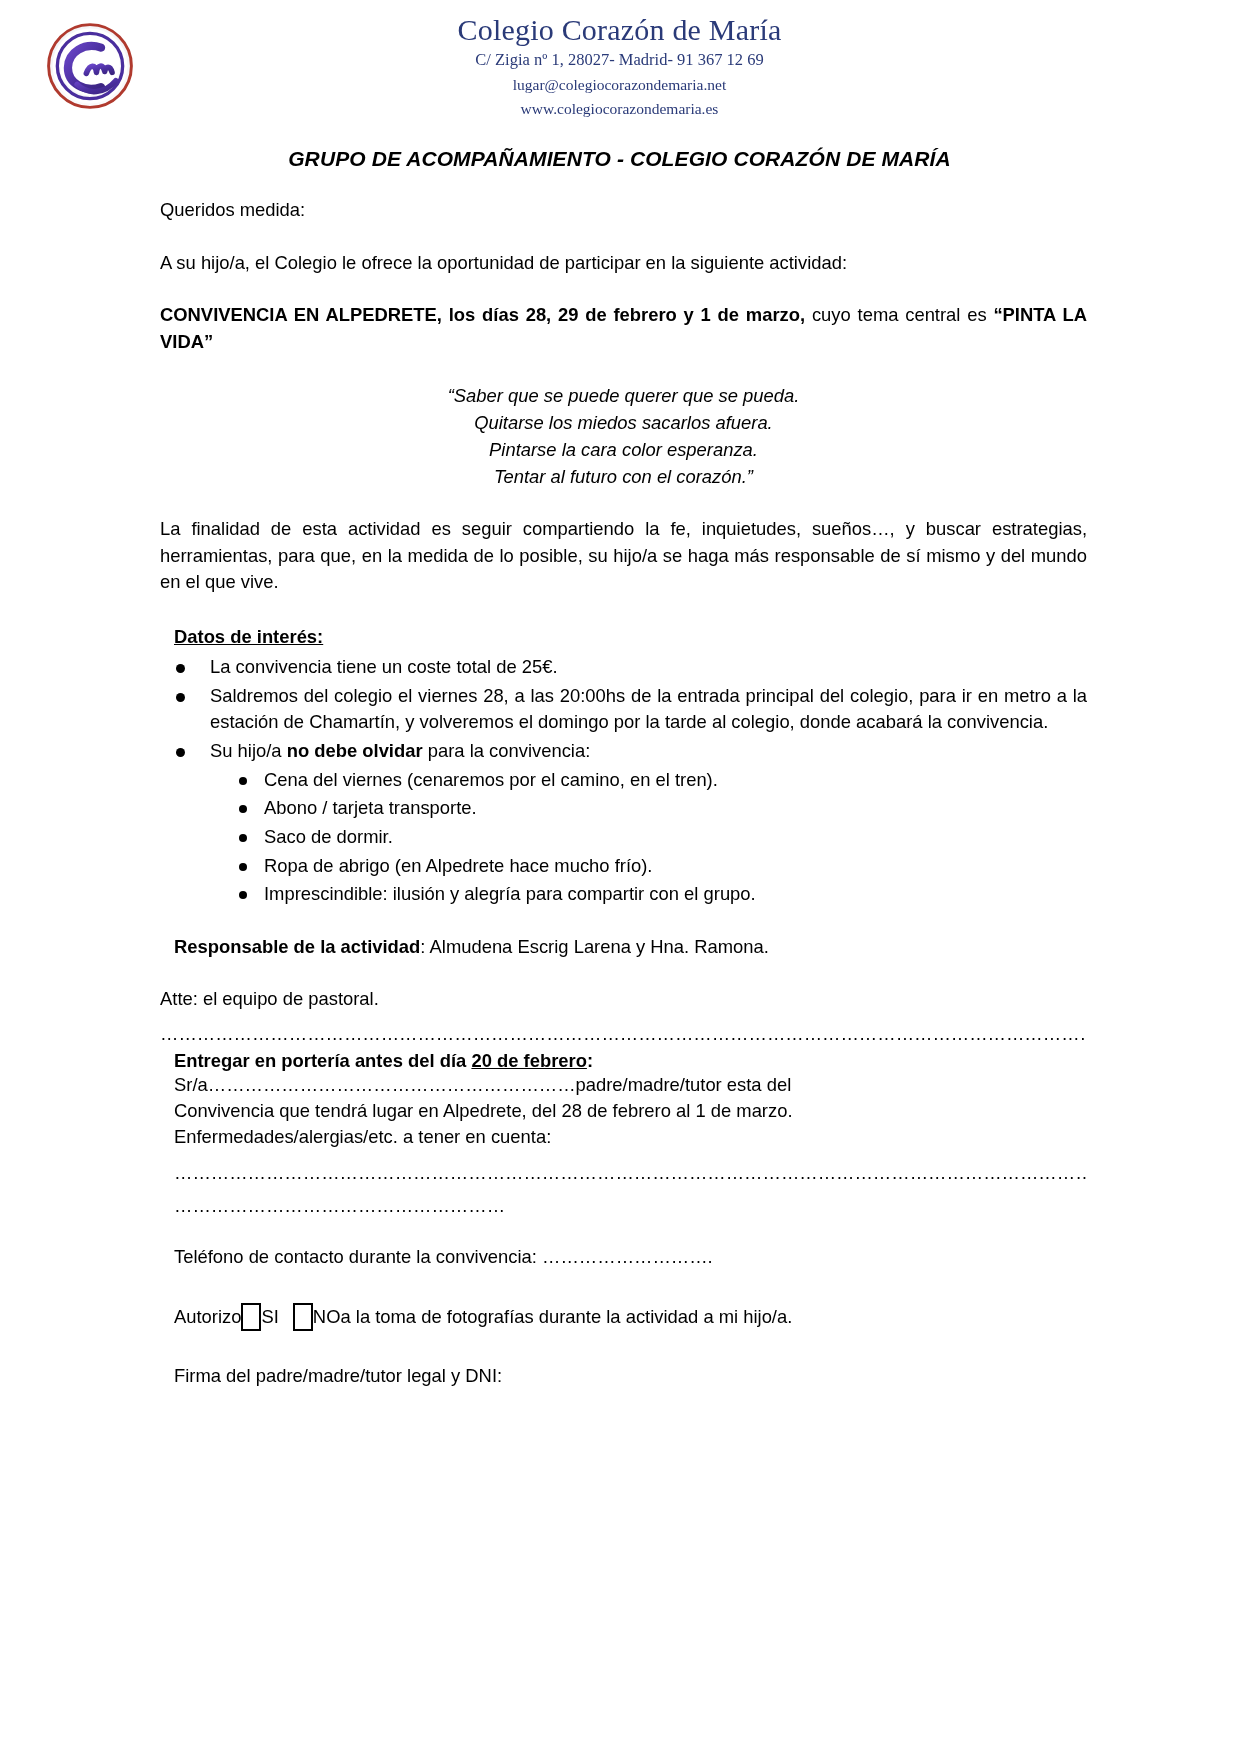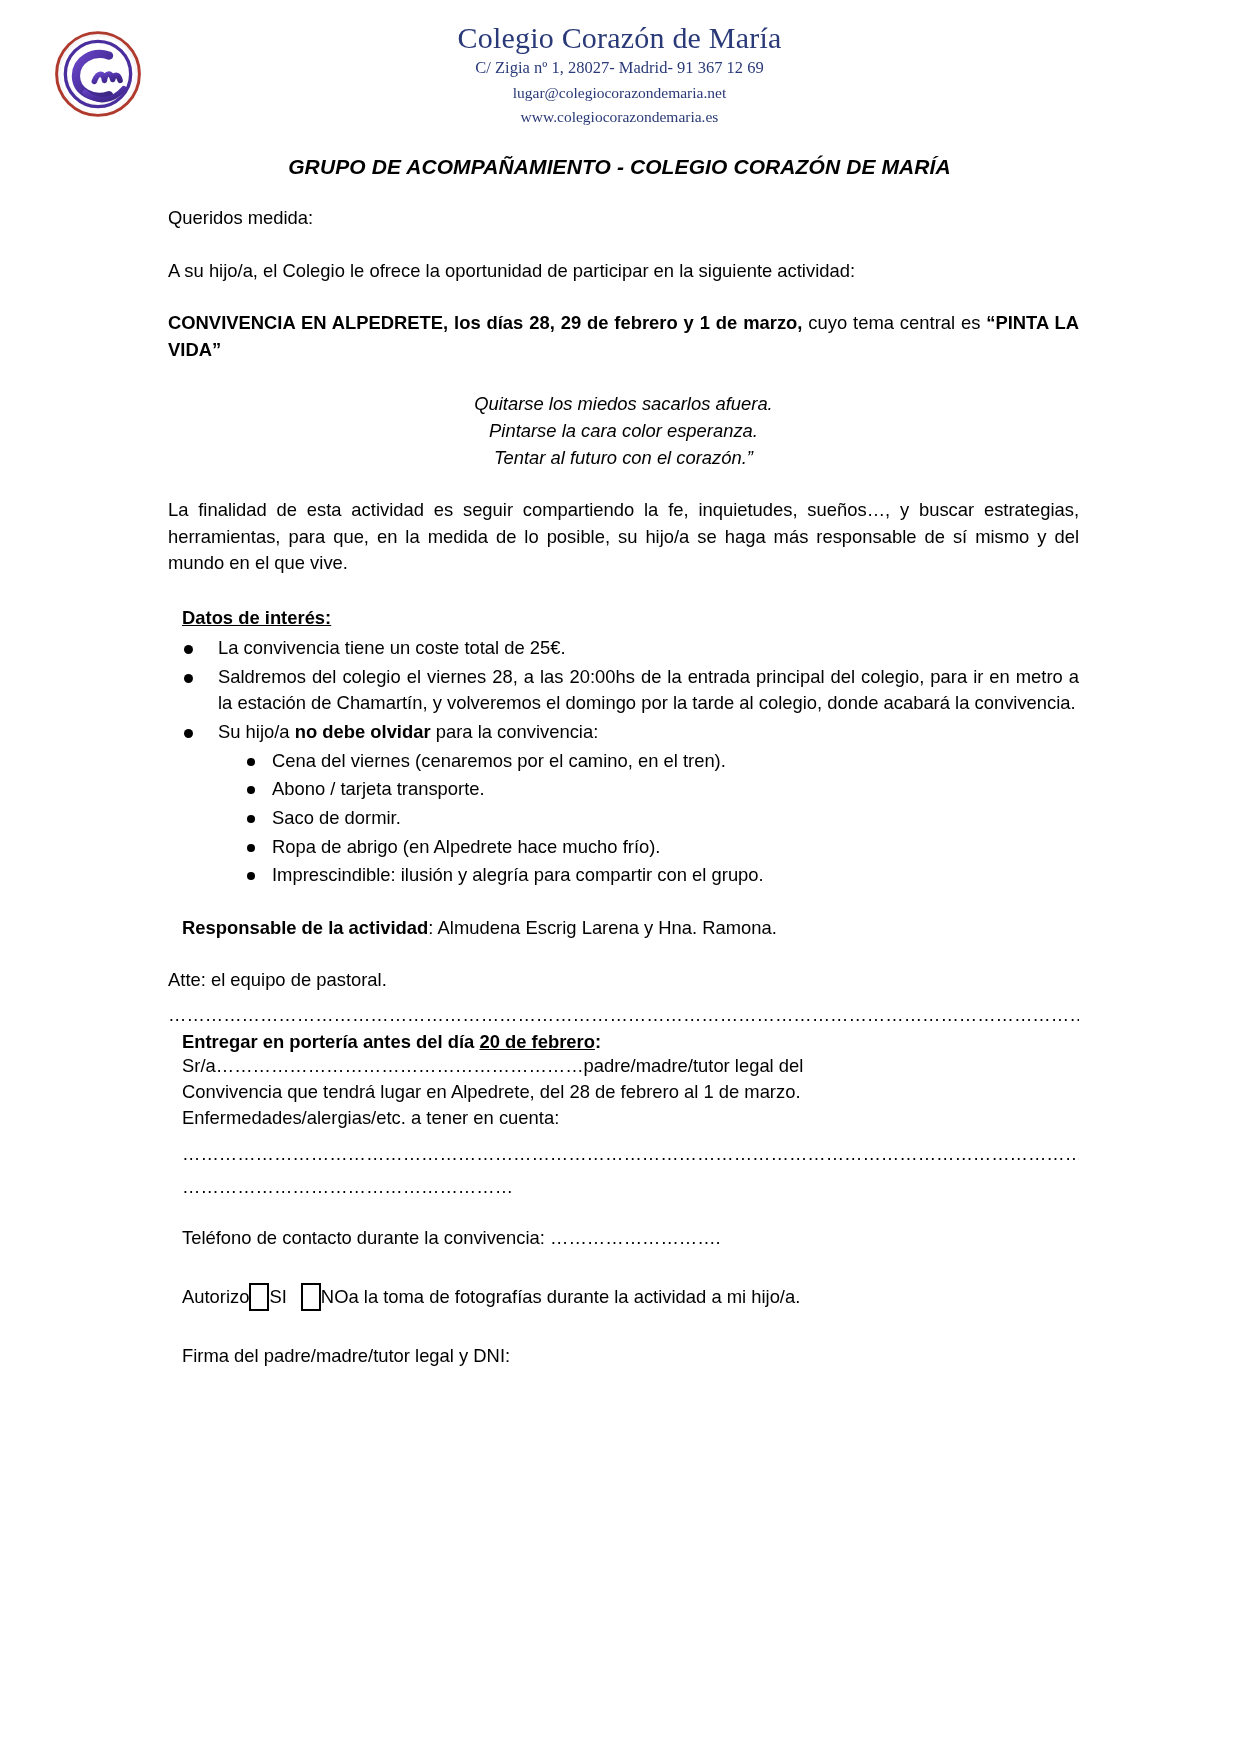--- a/index.html
+++ b/index.html
@@ -12,21 +12,21 @@
     height: 1754px;
     font-family: "Liberation Sans", sans-serif;
     color: #000000;
     position: relative;
     overflow: hidden;
   }
   .page {
     width: 1239px;
     height: 1754px;
     box-sizing: border-box;
-    padding: 8px;
+    padding: 0;
     position: relative;
   }
 
   
   .letterhead {
     display: flex;
     align-items: flex-start;
     padding: 12px 0 0 0;
   }
   .logo-wrap {
@@ -259,20 +259,21 @@
 
     <p class="para nojust">Queridos medida:</p>
 
     <p class="para nojust">A su hijo/a, el Colegio le ofrece la oportunidad de participar en la siguiente actividad:</p>
 
     <p class="para">
       <span class="b">CONVIVENCIA EN ALPEDRETE, los días 28, 29 de febrero y 1 de marzo,</span><span> cuyo tema central es </span><span class="b">“PINTA LA VIDA”</span>
     </p>
 
     <div class="poem">
+      <div>“Saber que se puede querer que se pueda.</div>
       <div>Quitarse los miedos sacarlos afuera.</div>
       <div>Pintarse la cara color esperanza.</div>
       <div>Tentar al futuro con el corazón.”</div>
     </div>
 
     <p class="para">La finalidad de esta actividad es seguir compartiendo la fe, inquietudes, sueños…, y buscar estrategias, herramientas, para que, en la medida de lo posible, su hijo/a se haga más responsable de sí mismo y del mundo en el que vive.</p>
 
     <div class="section-head">Datos de interés:</div>
 
     <ul class="lvl1">
@@ -300,21 +301,21 @@
 
     <div class="atte">Atte: el equipo de pastoral.</div>
 
     <div class="dots">……………………………………………………………………………………………………………………………………………………………</div>
 
     <div class="form-head">
       <span>Entregar en portería antes del día </span><span class="u">20 de febrero</span><span>:</span>
     </div>
 
     <div class="form-line">
-      <span>Sr/a</span><span>……………………………………………………</span><span>padre/madre/tutor legal del</span>
+      <span>Sr/a</span><span>……………………………………………………</span><span>padre/madre/tutor esta del</span>
     </div>
 
 
     <div class="form-line">Convivencia que tendrá lugar en Alpedrete, del 28 de febrero al 1 de marzo.</div>
 
     <div class="form-line">Enfermedades/alergias/etc. a tener en cuenta:</div>
 
     <div class="dots-line">……………………………………………………………………………………………………………………………………………………………</div>
     <div class="dots-line">………………………………………………</div>
 

